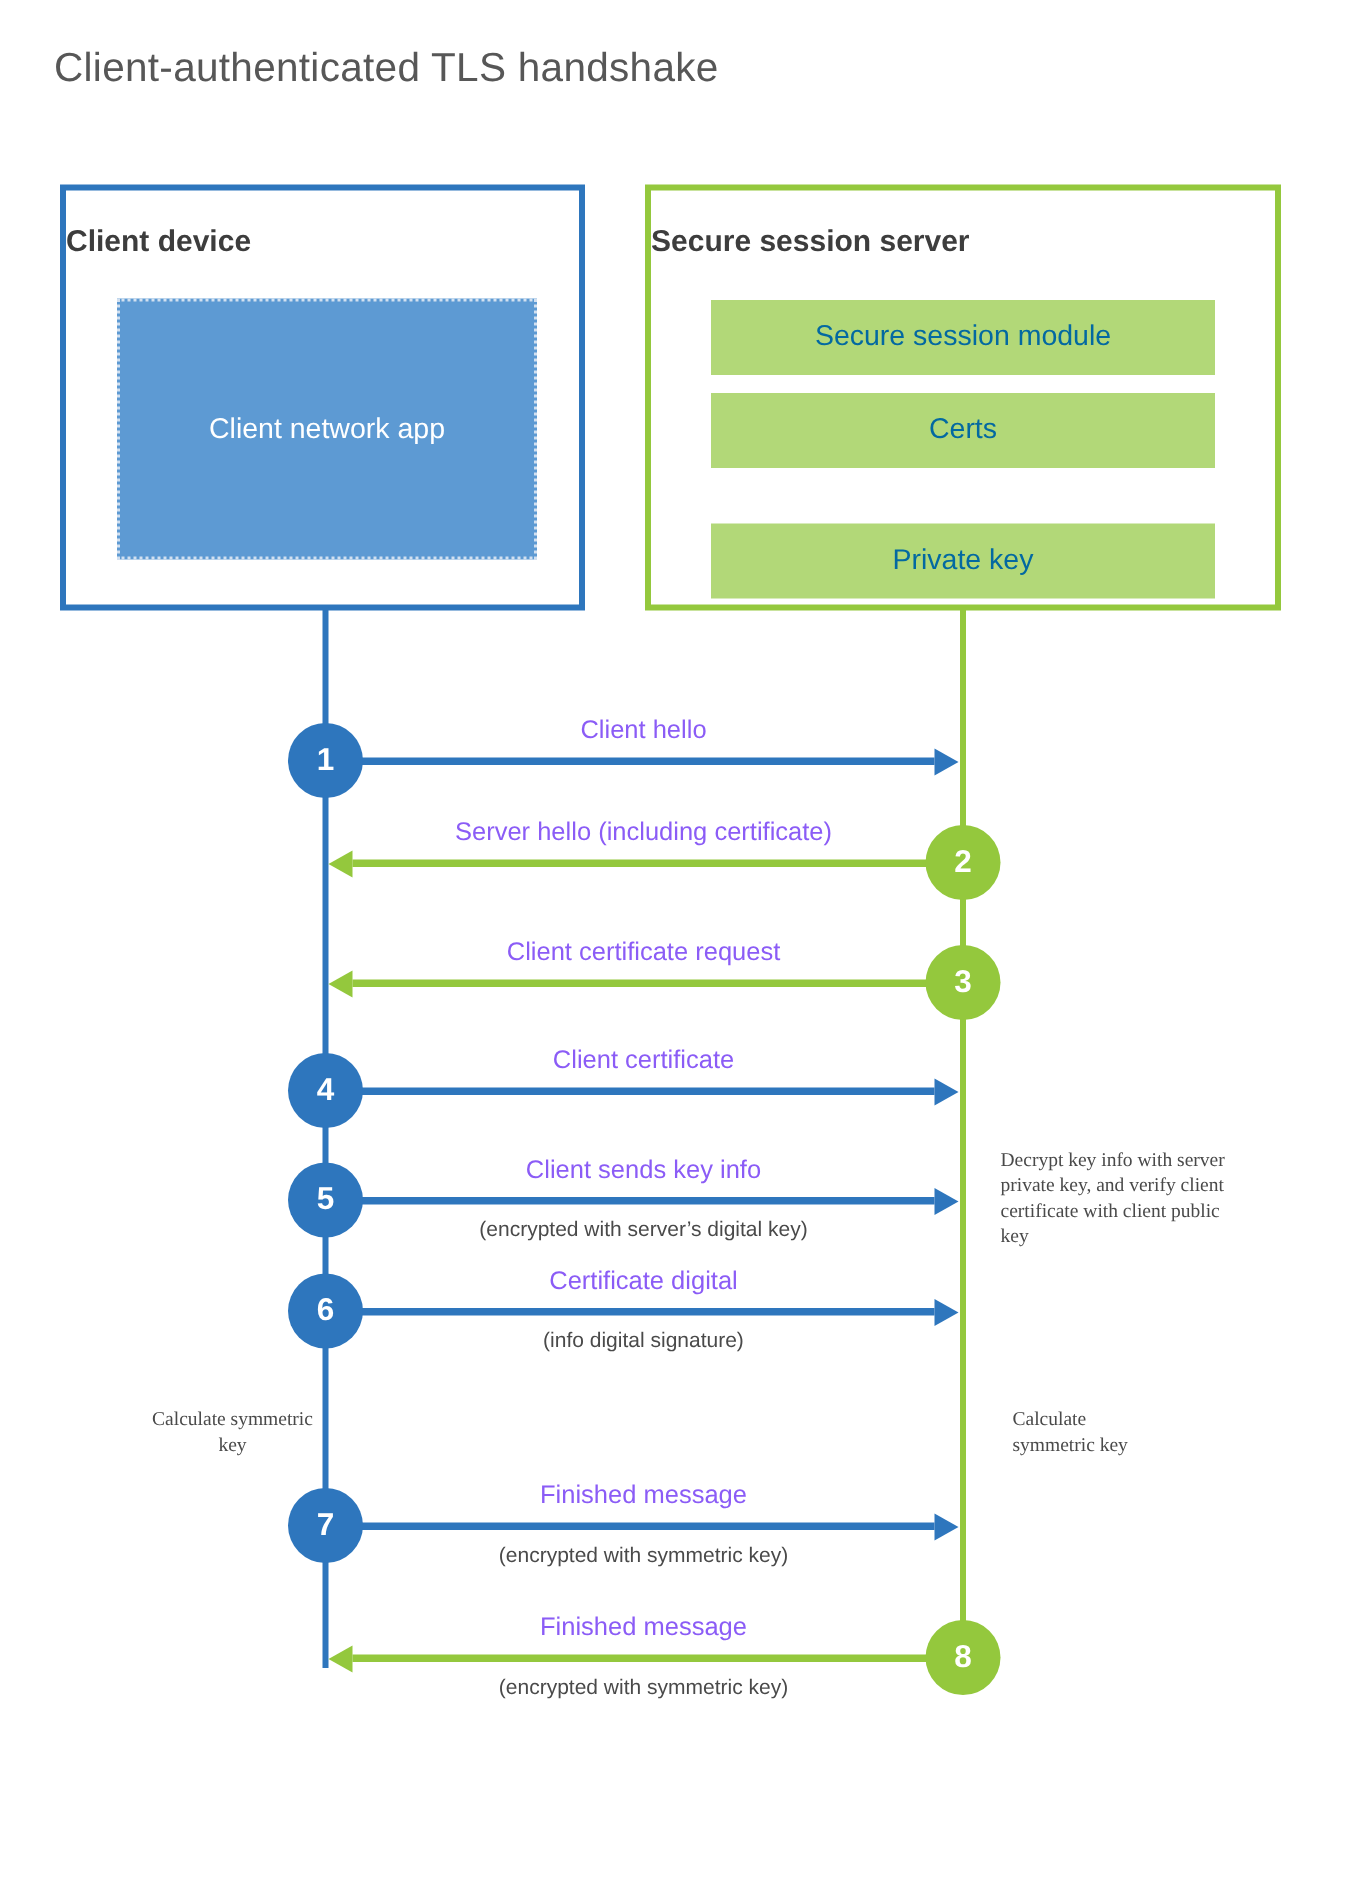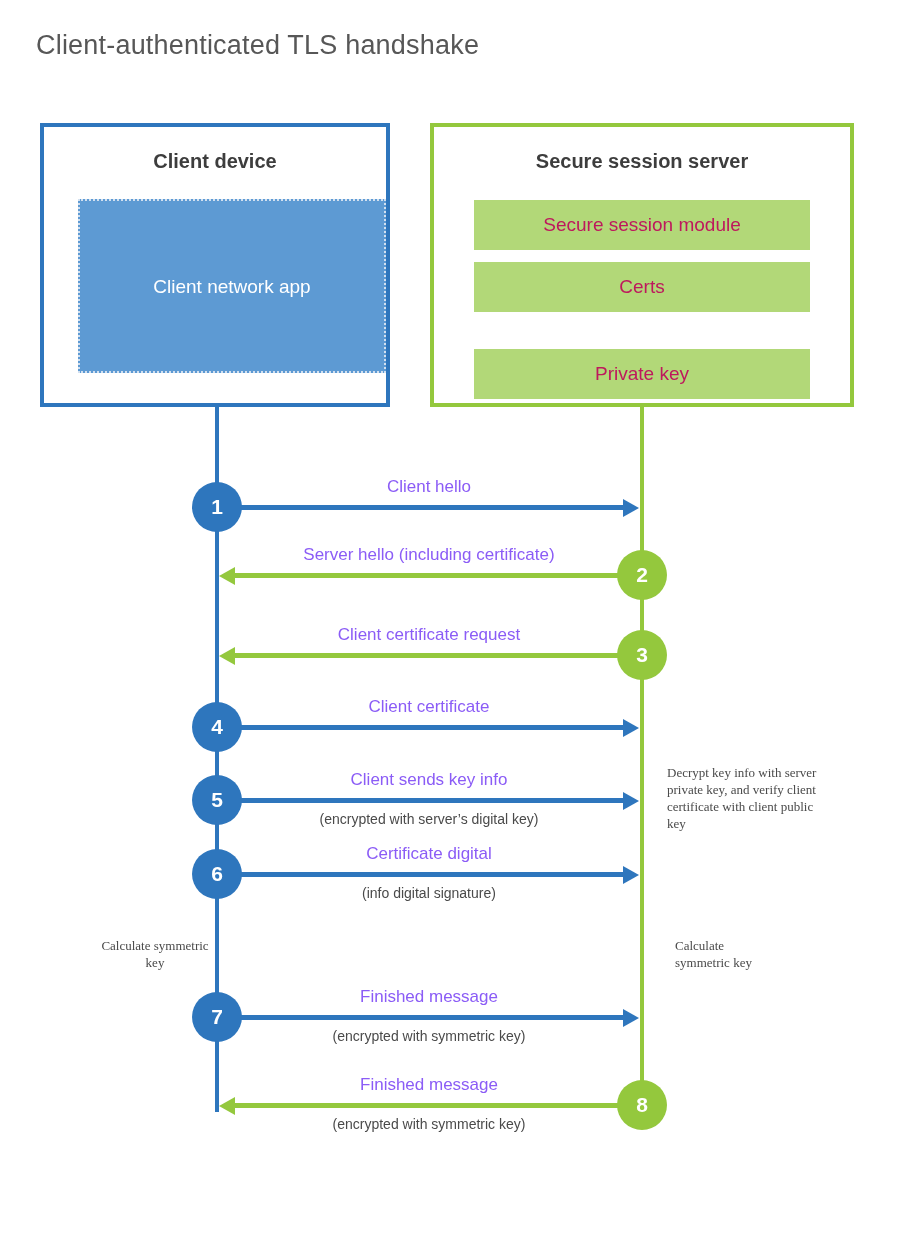--- a/index.html
+++ b/index.html
@@ -16,33 +16,33 @@
   .page-title{
     position:absolute;left:36px;top:30px;
     font-size:27px;font-weight:300;color:#575757;letter-spacing:.2px;
   }
 
   
   .box{position:absolute;top:123px;height:284px;border:4px solid;background:#fff;}
   .client-box{left:40px;width:350px;border-color:var(--blue);}
   .server-box{left:430px;width:424px;border-color:var(--green);}
   .box-title{
-    position:absolute;left:0;top:23px;width:100%;text-align:center;
+    position:absolute;left:0;top:23px;width:100%;text-align:left;
     font-size:20px;font-weight:700;color:#3d3d3d;
   }
   .app-box{
-    position:absolute;left:34px;top:72px;width:308px;height:174px;
+    position:absolute;left:34px;top:72px;width:280px;height:174px;
     background:var(--blue_fill);border:2px dotted #d2e0f0;
     display:flex;align-items:center;justify-content:center;text-align:left;
     color:#fff;font-size:19px;line-height:27px;padding:0 40px;
   }
   .bar{
     position:absolute;left:40px;width:336px;height:50px;background:var(--green_fill);
     display:flex;align-items:center;justify-content:center;
-    color:#be185d;font-size:19px;
+    color:#0369a1;font-size:19px;
   }
   .bar-1{top:73px;}
   .bar-2{top:135px;}
   .bar-3{top:197px;margin-top:25px;}
 
   
   .vline{position:absolute;top:405px;width:4px;}
   .vline.blue{left:215px;height:707px;background:var(--blue);}
   .vline.green{left:640px;height:700px;background:var(--green);}
 

